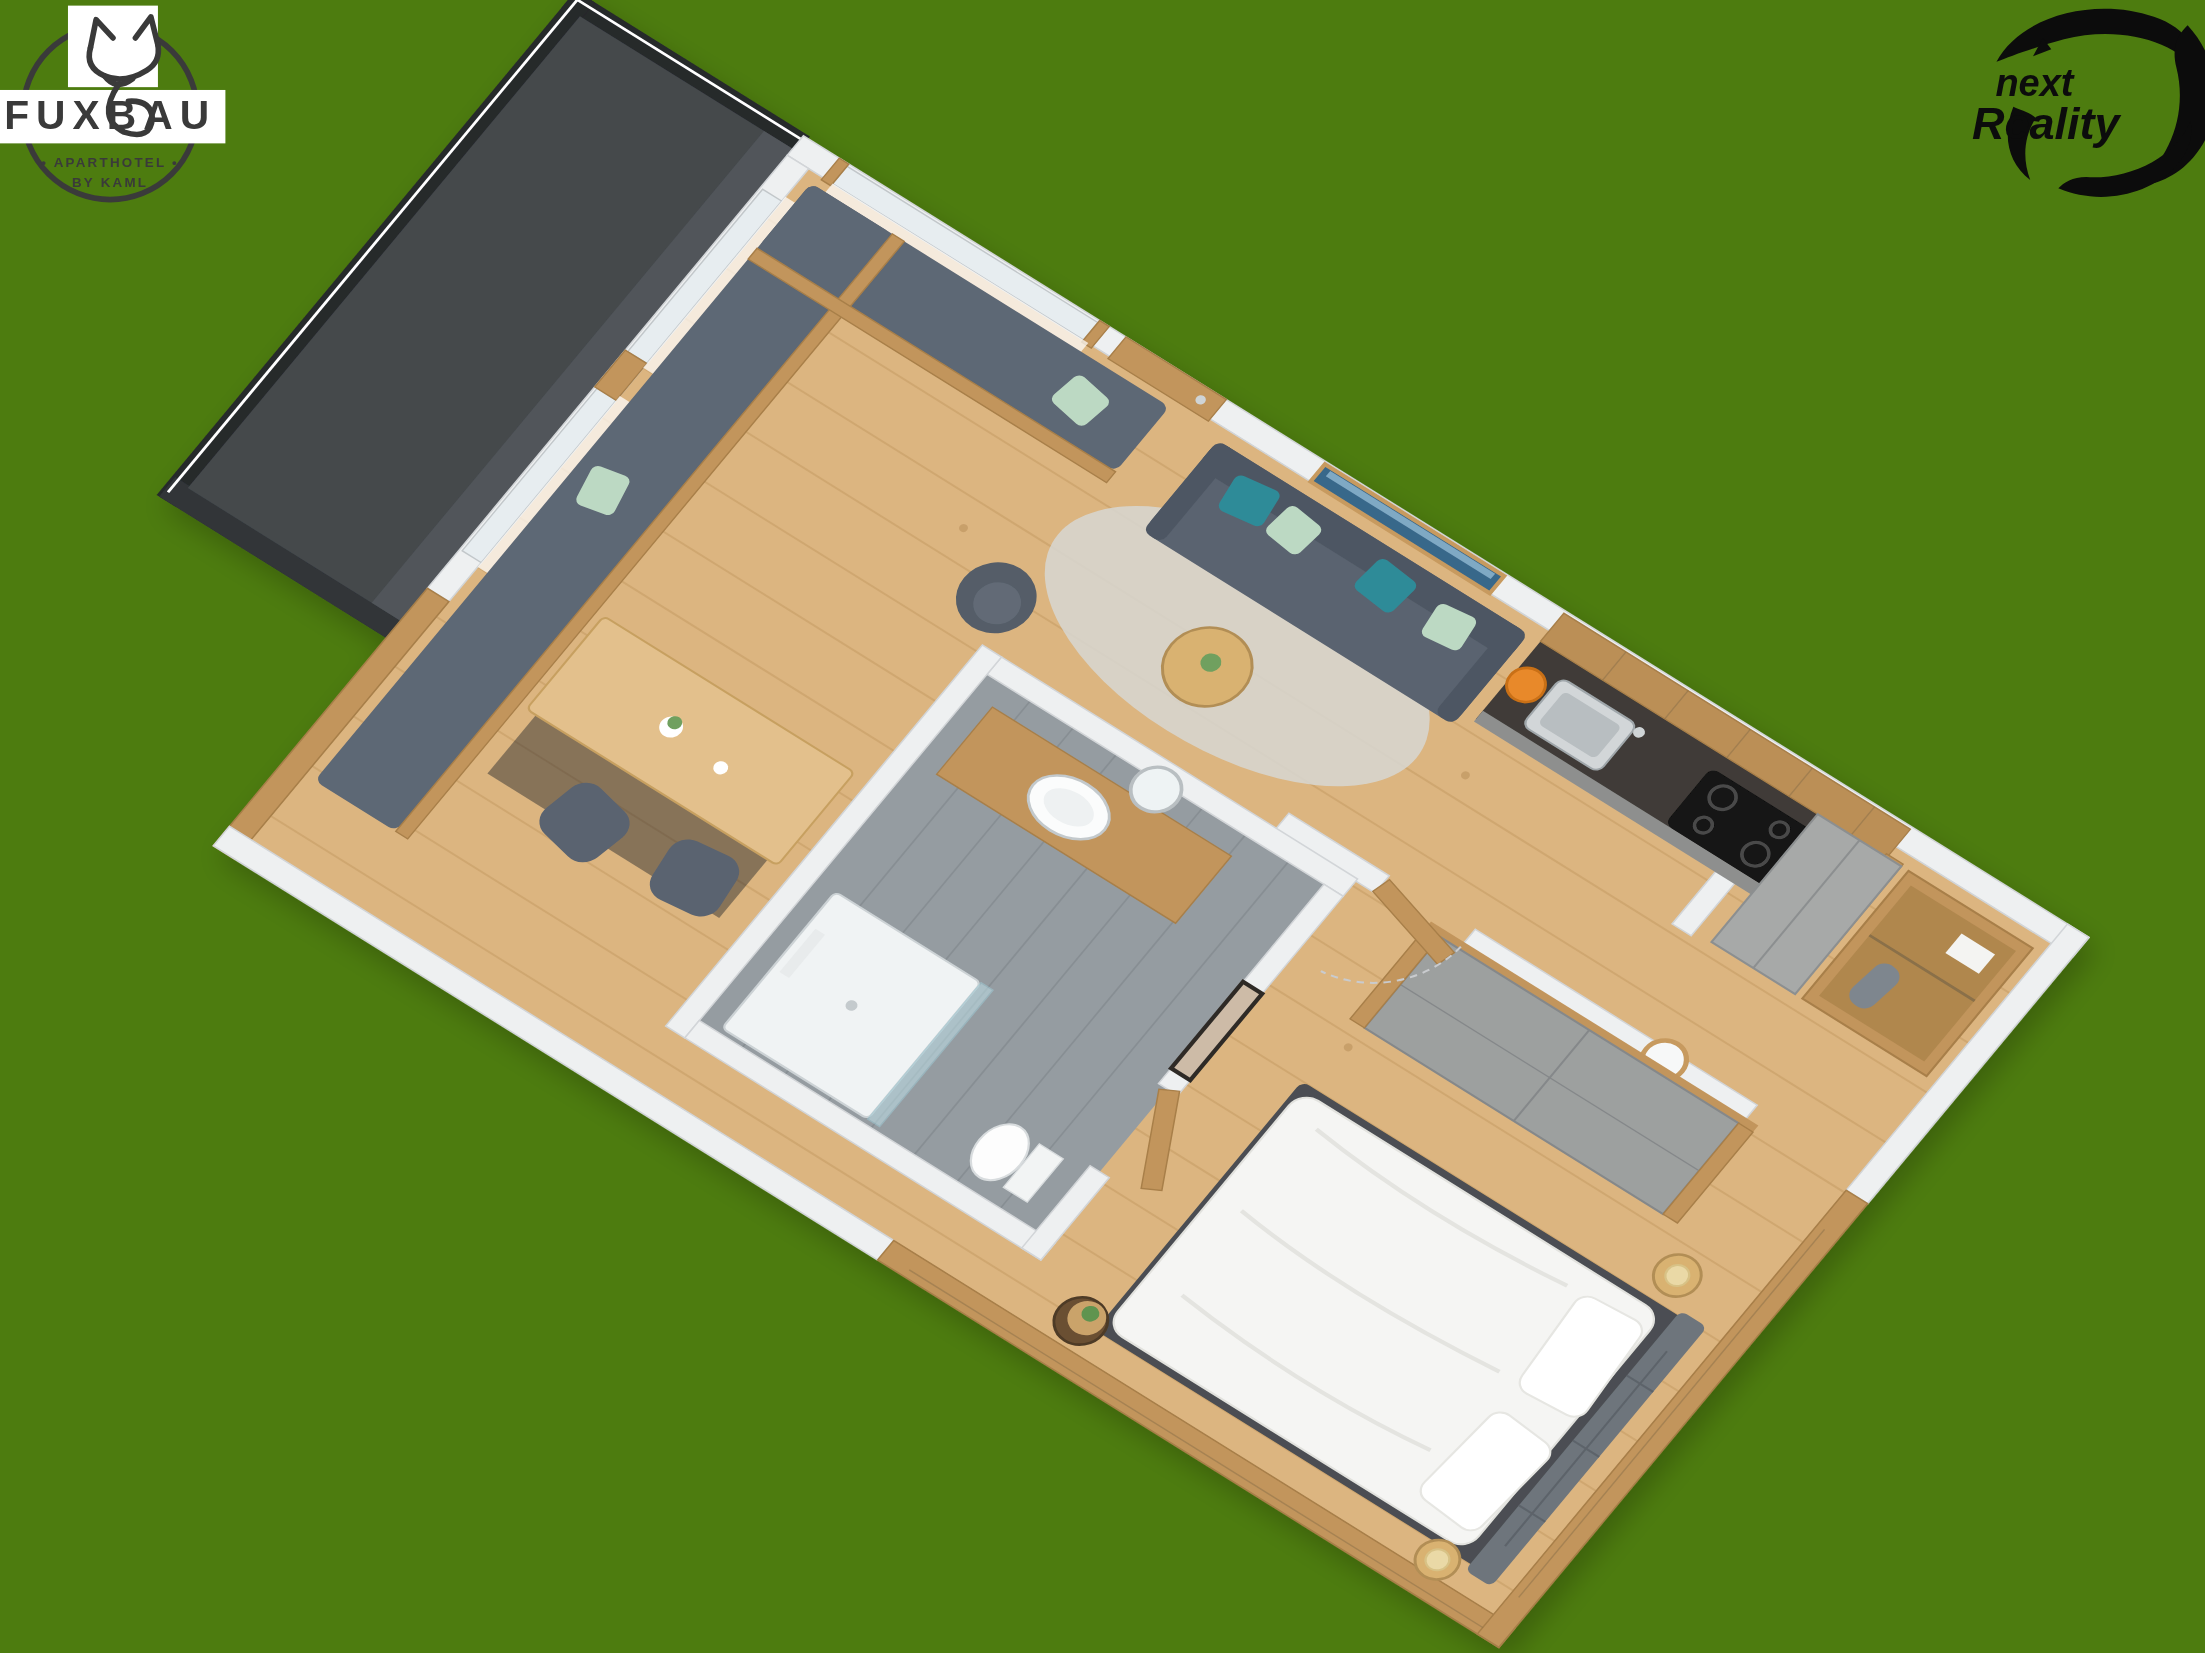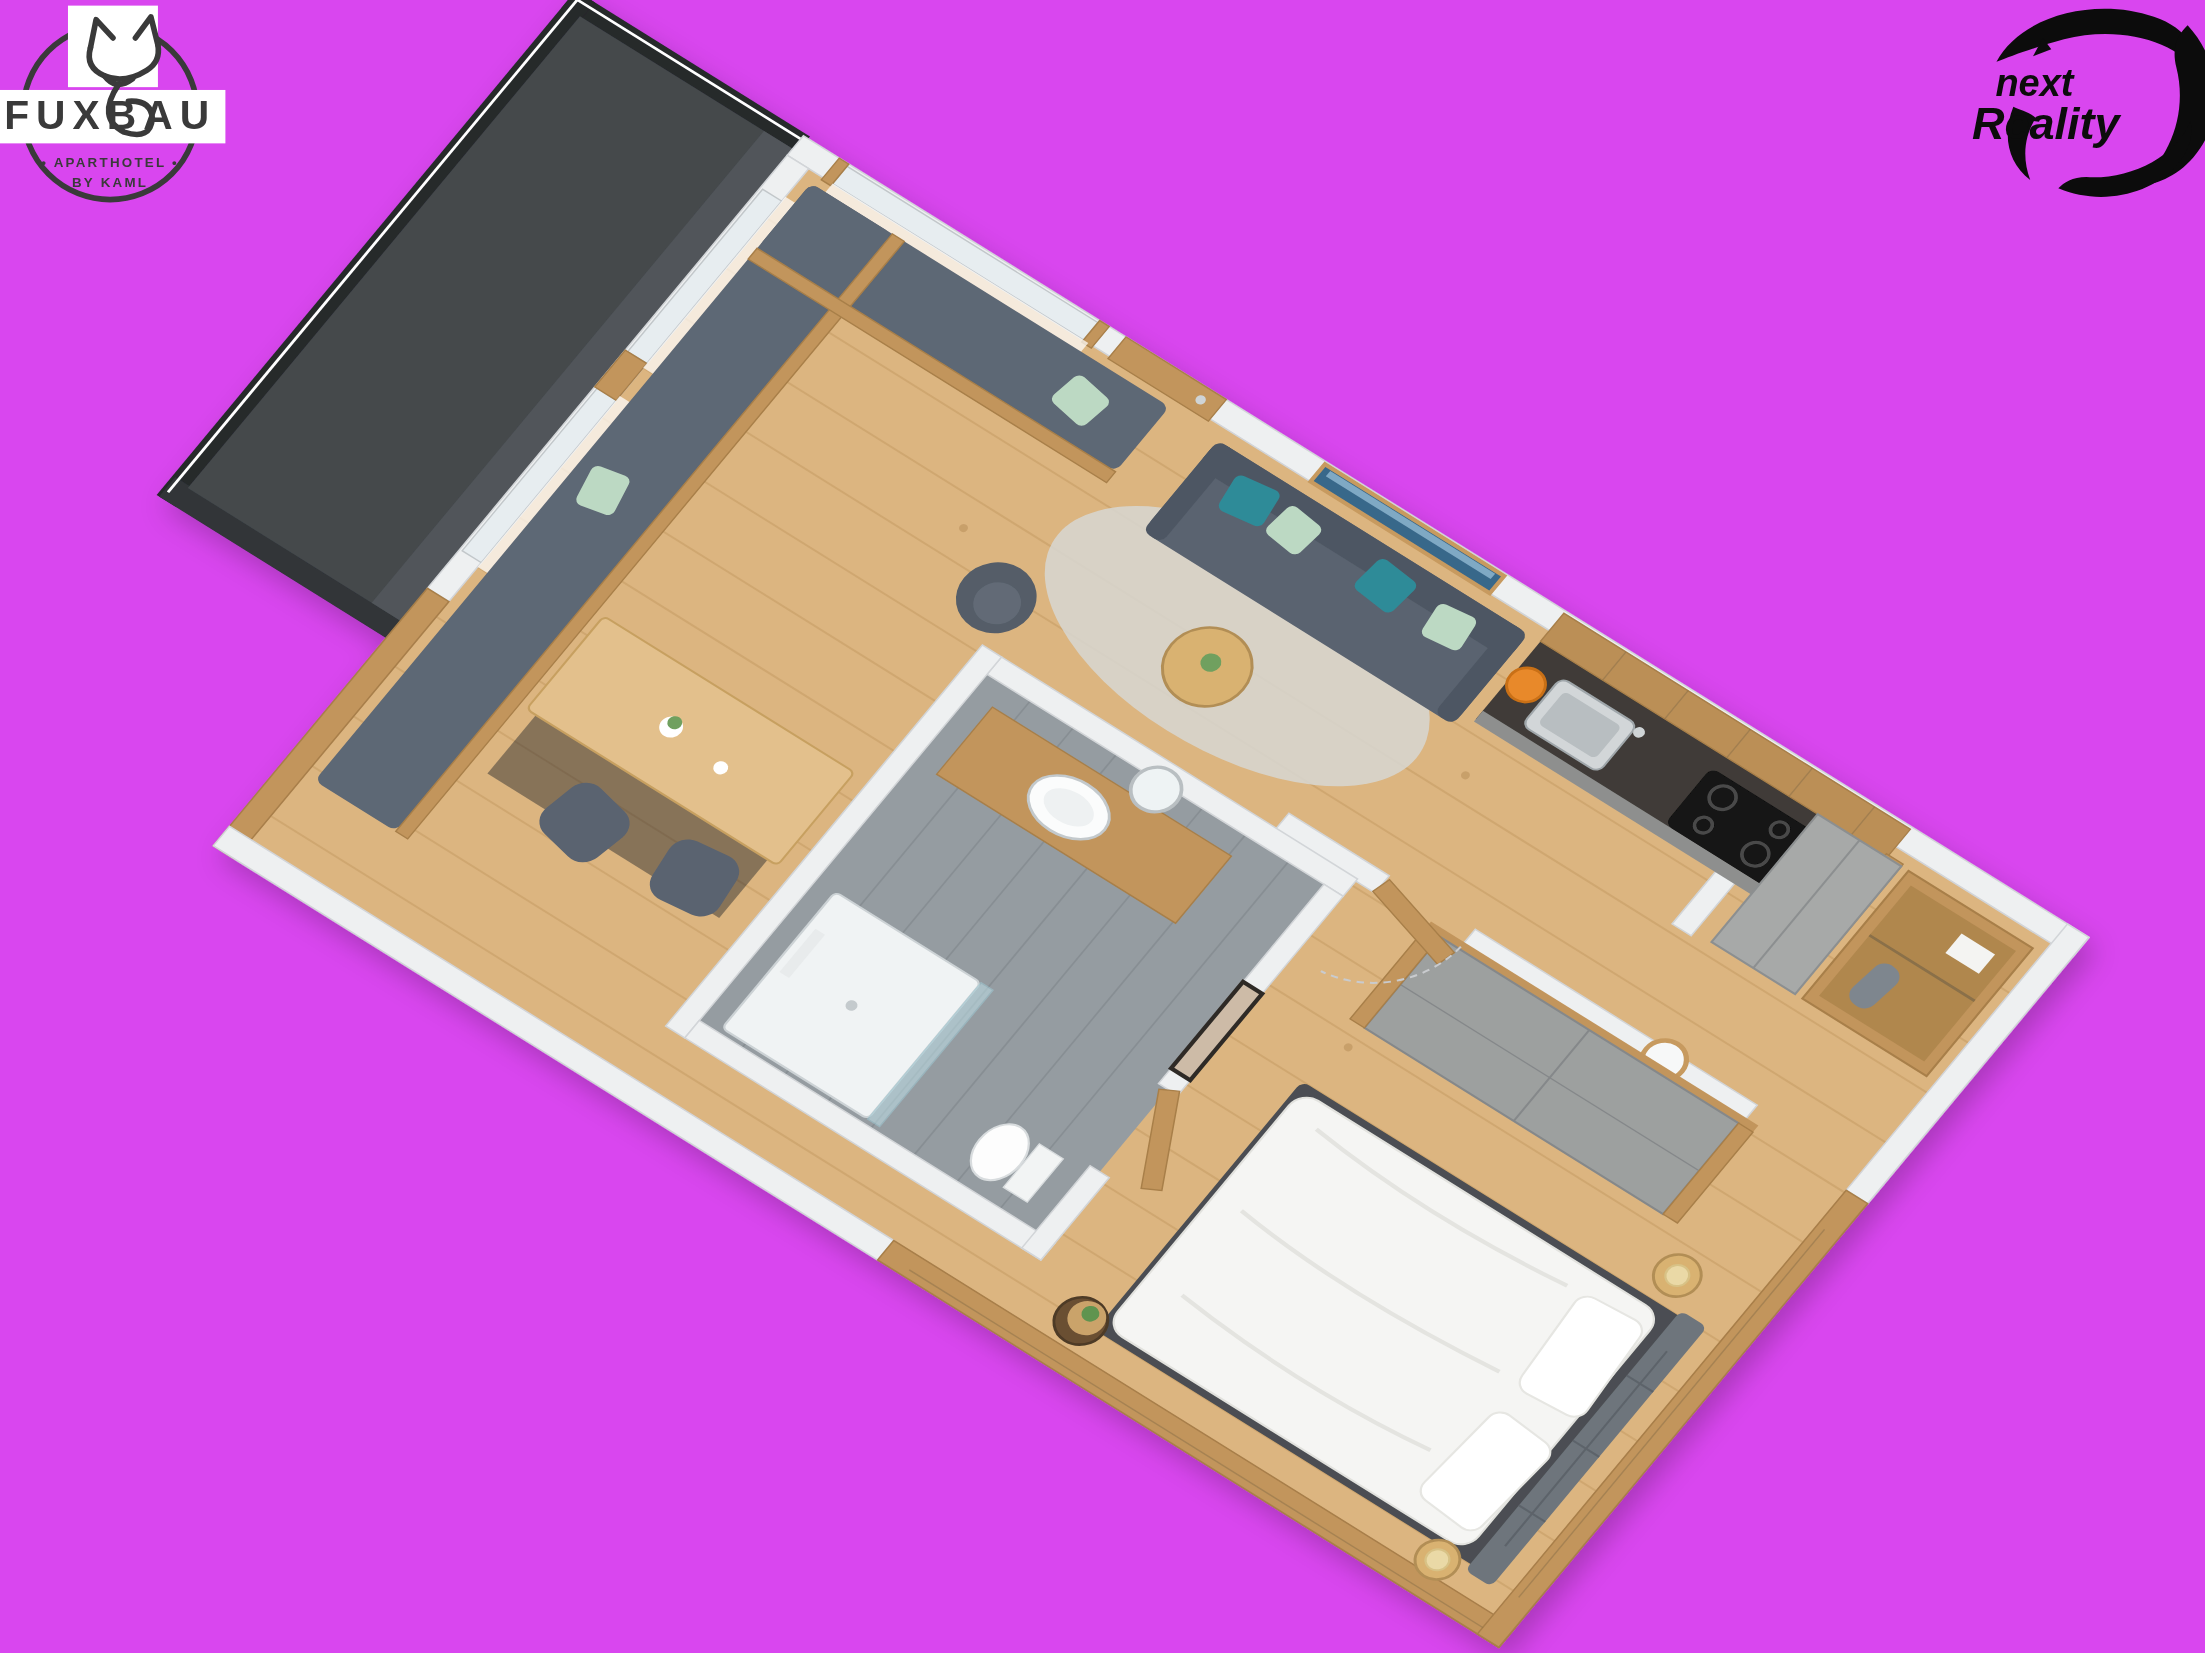--- a/index.html
+++ b/index.html
@@ -1,16 +1,16 @@
 <!DOCTYPE html>
 <html style="font-size:11.8px"><head>
 <meta charset="utf-8">
 <style>
   html,body{margin:0;padding:0;background:#ffffff;width:100%;height:100%;}
-  .stage{position:relative;width:100vw;height:75vw;max-height:100vh;overflow:hidden;background:#d946ef;}
+  .stage{position:relative;width:100vw;height:75vw;max-height:100vh;overflow:hidden;background:#4d7c0f;}
   svg{display:block;width:100%;height:100%;}
   text{font-family:"Liberation Sans", sans-serif;}
   .brandword{font-weight:bold;fill:#3a3a3a;letter-spacing:5px;font-size:29px;}
   .brandtag{font-weight:bold;fill:#3a3a3a;letter-spacing:1.6px;font-size:9.5px;}
   .wmark1{font-weight:bold;font-style:italic;fill:#0c0c0c;font-size:27px;}
   .wmark2{font-weight:bold;font-style:italic;fill:#0c0c0c;font-size:32px;}
   .wallw{fill:#eef0f1;stroke:#d2d5d8;stroke-width:1.1;}
   .wallwood{fill:#c2955c;stroke:#a87f49;stroke-width:1.1;}
   .wood{fill:#c2955c;stroke:#a87f49;stroke-width:1;}
   .woodlight{fill:#e3c08c;stroke:#c7a061;stroke-width:1.5;}

